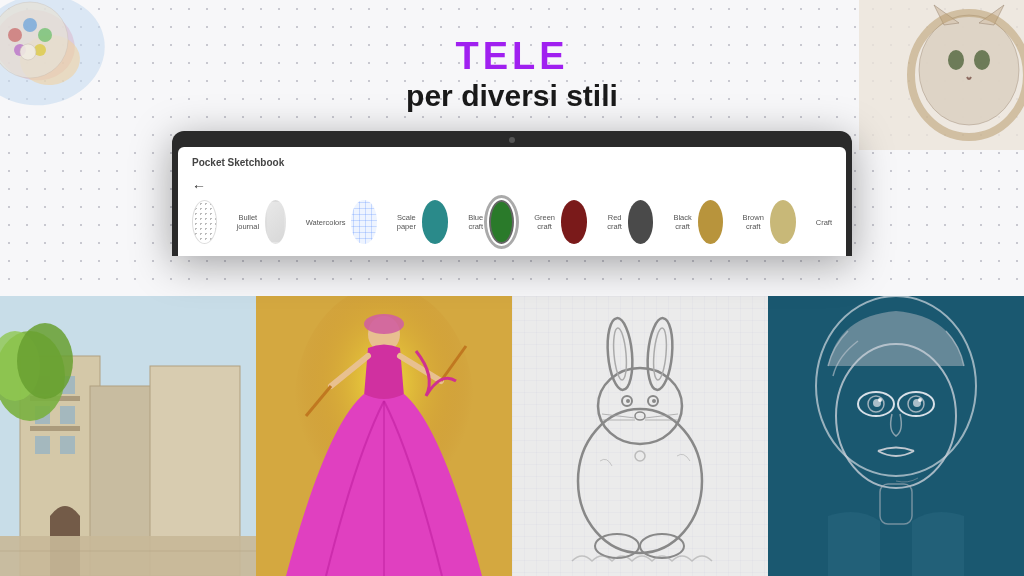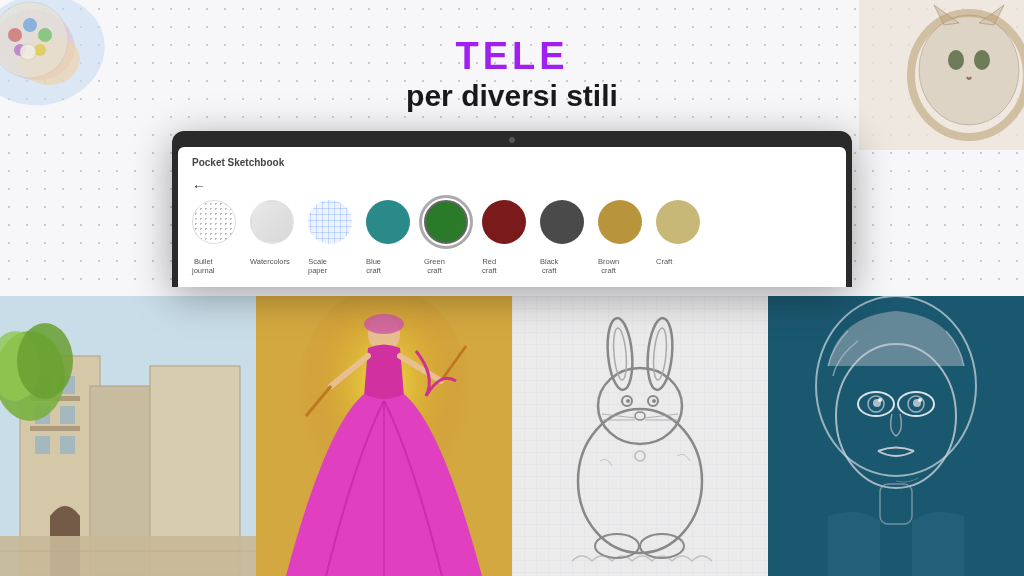--- a/index.html
+++ b/index.html
@@ -88,23 +88,22 @@
     }
 
     
     .canvas-options {
       display: flex;
       align-items: flex-start;
       gap: 6px;
     }
     .canvas-option {
       display: flex;
-      flex-direction: column;
-      align-items: flex-start;
-      gap: 13px;
+      align-items: center;
+      gap: 20px;
       cursor: pointer;
       min-width: 52px;
     }
     .canvas-circle {
       width: 44px;
       height: 44px;
       border-radius: 50%;
       border: 2px solid transparent;
     }
     .canvas-option.selected .canvas-circle {

